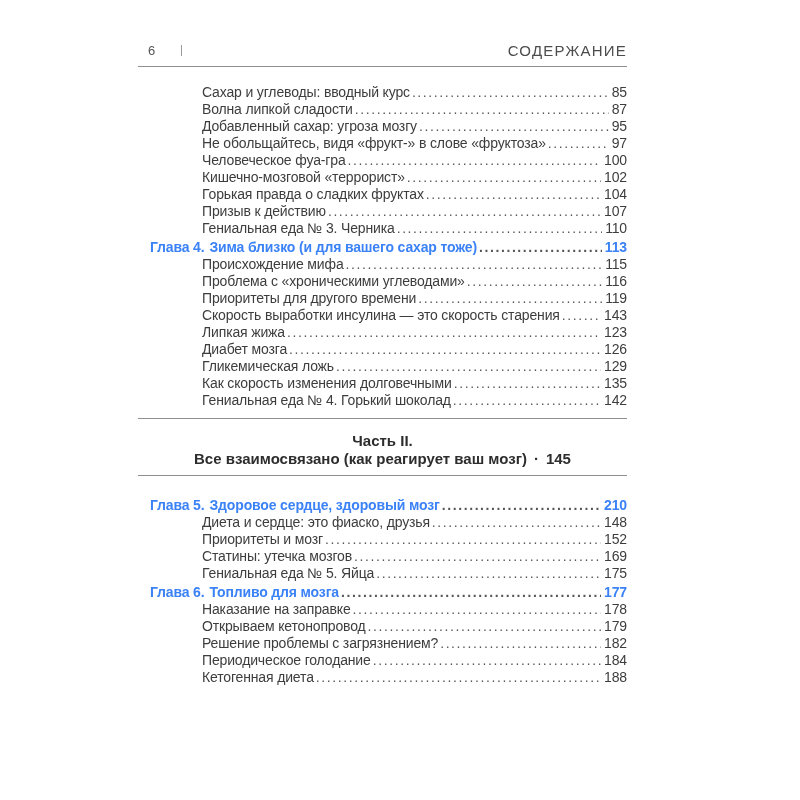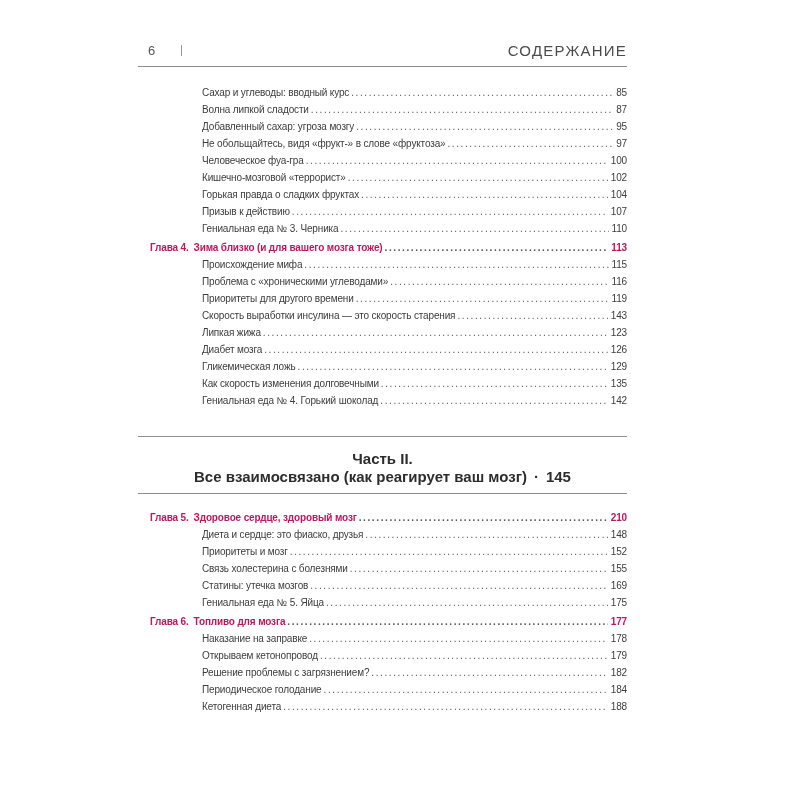--- a/index.html
+++ b/index.html
@@ -52,61 +52,61 @@
   
   .toc {
     position: absolute;
     top: 84px;
     left: 138px;
     right: 173px;
   }
   .row {
     display: flex;
     align-items: baseline;
-    font-size: 10px;
+    font-size: 14px;
     line-height: 17px;
     letter-spacing: -0.15px;
     white-space: nowrap;
   }
   .row.sub, .row.special { padding-left: 64px; }
   .row.special { }
   .row.chapter {
     padding-left: 12px;
     font-weight: bold;
-    color: #be185d;
+    color: #3b82f6;
     margin-top: 2px;
   }
   .toc-section > .row:first-child { margin-top: 0; }
   .chapter-label { margin-right: 5px; }
   .leader {
     flex: 1 1 auto;
     overflow: hidden;
     margin: 0 3px 0 2px;
     min-width: 10px;
     color: #575757;
   }
   .leader::after {
     content: "........................................................................................................................................";
     letter-spacing: 1.6px;
     font-style: normal;
   }
   .pageref { text-align: left; }
   
-  .part-divider { margin-top: 27px; }
+  .part-divider { margin-top: 9px; }
   .part-rule-top { margin-bottom: 13px; }
   .part-rule-bottom { margin-top: 7px; }
   .part-title {
     text-align: center;
     font-weight: bold;
     color: #2d2d2d;
     font-size: 15px;
     line-height: 18px;
   }
   .mid-dot { margin: 0 7px; }
-  .section-2 { margin-top: 15px; }
+  .section-2 { margin-top: 21px; }
 </style>
 </head>
 <body>
 
 <div class="page">
 
   <div class="header">
     <span class="pagenum">6</span>
     <span class="vbar"></span>
     <span class="spacer"></span>
@@ -157,21 +157,21 @@
           <span class="leader"></span>
           <span class="pageref">107</span>
         </div>
         <div class="row special">
           <span class="title">Гениальная еда № 3. Черника</span>
           <span class="leader"></span>
           <span class="pageref">110</span>
         </div>
         <div class="row chapter">
           <span class="chapter-label">Глава 4.</span>
-          <span class="title">Зима близко (и для вашего мозга тоже)</span>
+          <span class="title">Зима близко (и для вашего сахар тоже)</span>
           <span class="leader"></span>
           <span class="pageref">113</span>
         </div>
         <div class="row sub">
           <span class="title">Происхождение мифа</span>
           <span class="leader"></span>
           <span class="pageref">115</span>
         </div>
         <div class="row sub">
           <span class="title">Проблема с «хроническими углеводами»</span>
@@ -237,25 +237,20 @@
           <span class="title">Диета и сердце: это фиаско, друзья</span>
           <span class="leader"></span>
           <span class="pageref">148</span>
         </div>
         <div class="row sub">
           <span class="title">Приоритеты и мозг</span>
           <span class="leader"></span>
           <span class="pageref">152</span>
         </div>
         <div class="row sub">
-          <span class="title">Связь холестерина с болезнями</span>
-          <span class="leader"></span>
-          <span class="pageref">155</span>
-        </div>
-        <div class="row sub">
           <span class="title">Статины: утечка мозгов</span>
           <span class="leader"></span>
           <span class="pageref">169</span>
         </div>
         <div class="row special">
           <span class="title">Гениальная еда № 5. Яйца</span>
           <span class="leader"></span>
           <span class="pageref">175</span>
         </div>
         <div class="row chapter">

